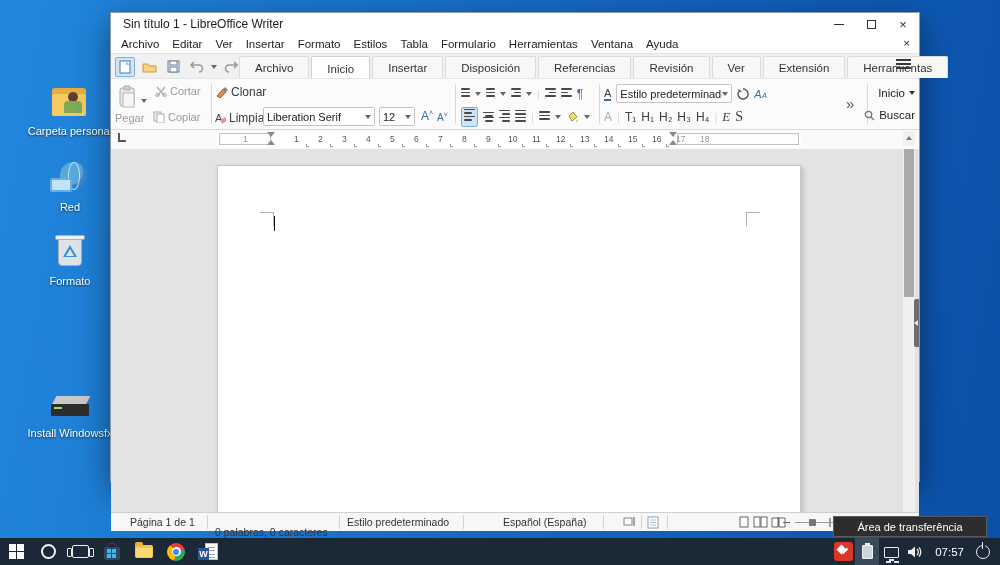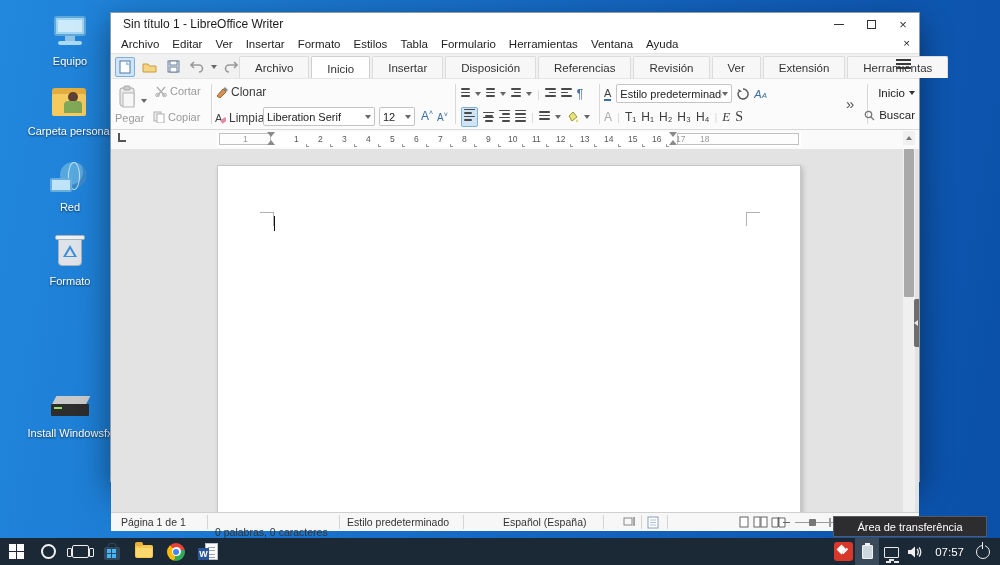--- a/index.html
+++ b/index.html
@@ -154,29 +154,20 @@
   .clock { color:#fff; font-size:11.5px; padding:0 8px; }
   .power { position:relative; width:14px; height:14px; border:1.5px solid #eee; border-radius:50%; margin:0 10px 0 4px; }
   .power:after { content:""; position:absolute; left:5px; top:-4px; width:1.5px; height:7px; background:#1b2836; border-left:1.5px solid #eee; }
   svg { display:block; }
 </style>
 </head>
 <body>
 
 <div class="desktop">
 
-  <div class="dicon" style="left:22px;top:14px;">
-    <div class="art">
-        <div class="mon"></div>
-        <div class="mon-in"></div>
-        <div class="mon-st"></div>
-        <div class="mon-bs"></div>
-      </div>
-    <span class="lbl">Equipo</span>
-  </div>
   <div class="dicon" style="left:22px;top:84px;">
     <div class="art">
         <div class="fold-bk"></div>
         <div class="fold-fr"></div>
         <div class="person-h"></div>
         <div class="person-b"></div>
       </div>
     <span class="lbl">Carpeta personal</span>
   </div>
   <div class="dicon" style="left:22px;top:160px;">
@@ -504,21 +495,21 @@
       </div>
       <div class="vscroll">
           <div class="vthumb"></div>
         </div>
       <div class="sbgrip">
           <i></i>
         </div>
     </div>
 
     <div class="statusbar">
-      <span class="txt" style="left:10px;">Página 1 de 1</span>
+      <span class="txt" style="left:19px;">Página 1 de 1</span>
       <span class="ssep" style="left:96px;"></span>
       <span class="txt" style="left:104px;margin-top:10px;">0 palabras, 0 caracteres</span>
       <span class="ssep" style="left:228px;"></span>
       <span class="txt" style="left:236px;">Estilo predeterminado</span>
       <span class="ssep" style="left:352px;"></span>
       <span class="txt" style="left:392px;">Español (España)</span>
       <span class="ssep" style="left:492px;"></span>
       <span class="sico" style="left:512px;">
         <svg width="13" height="11">
             <rect x="1" y="2" width="8" height="7" fill="none" stroke="#888"></rect>

